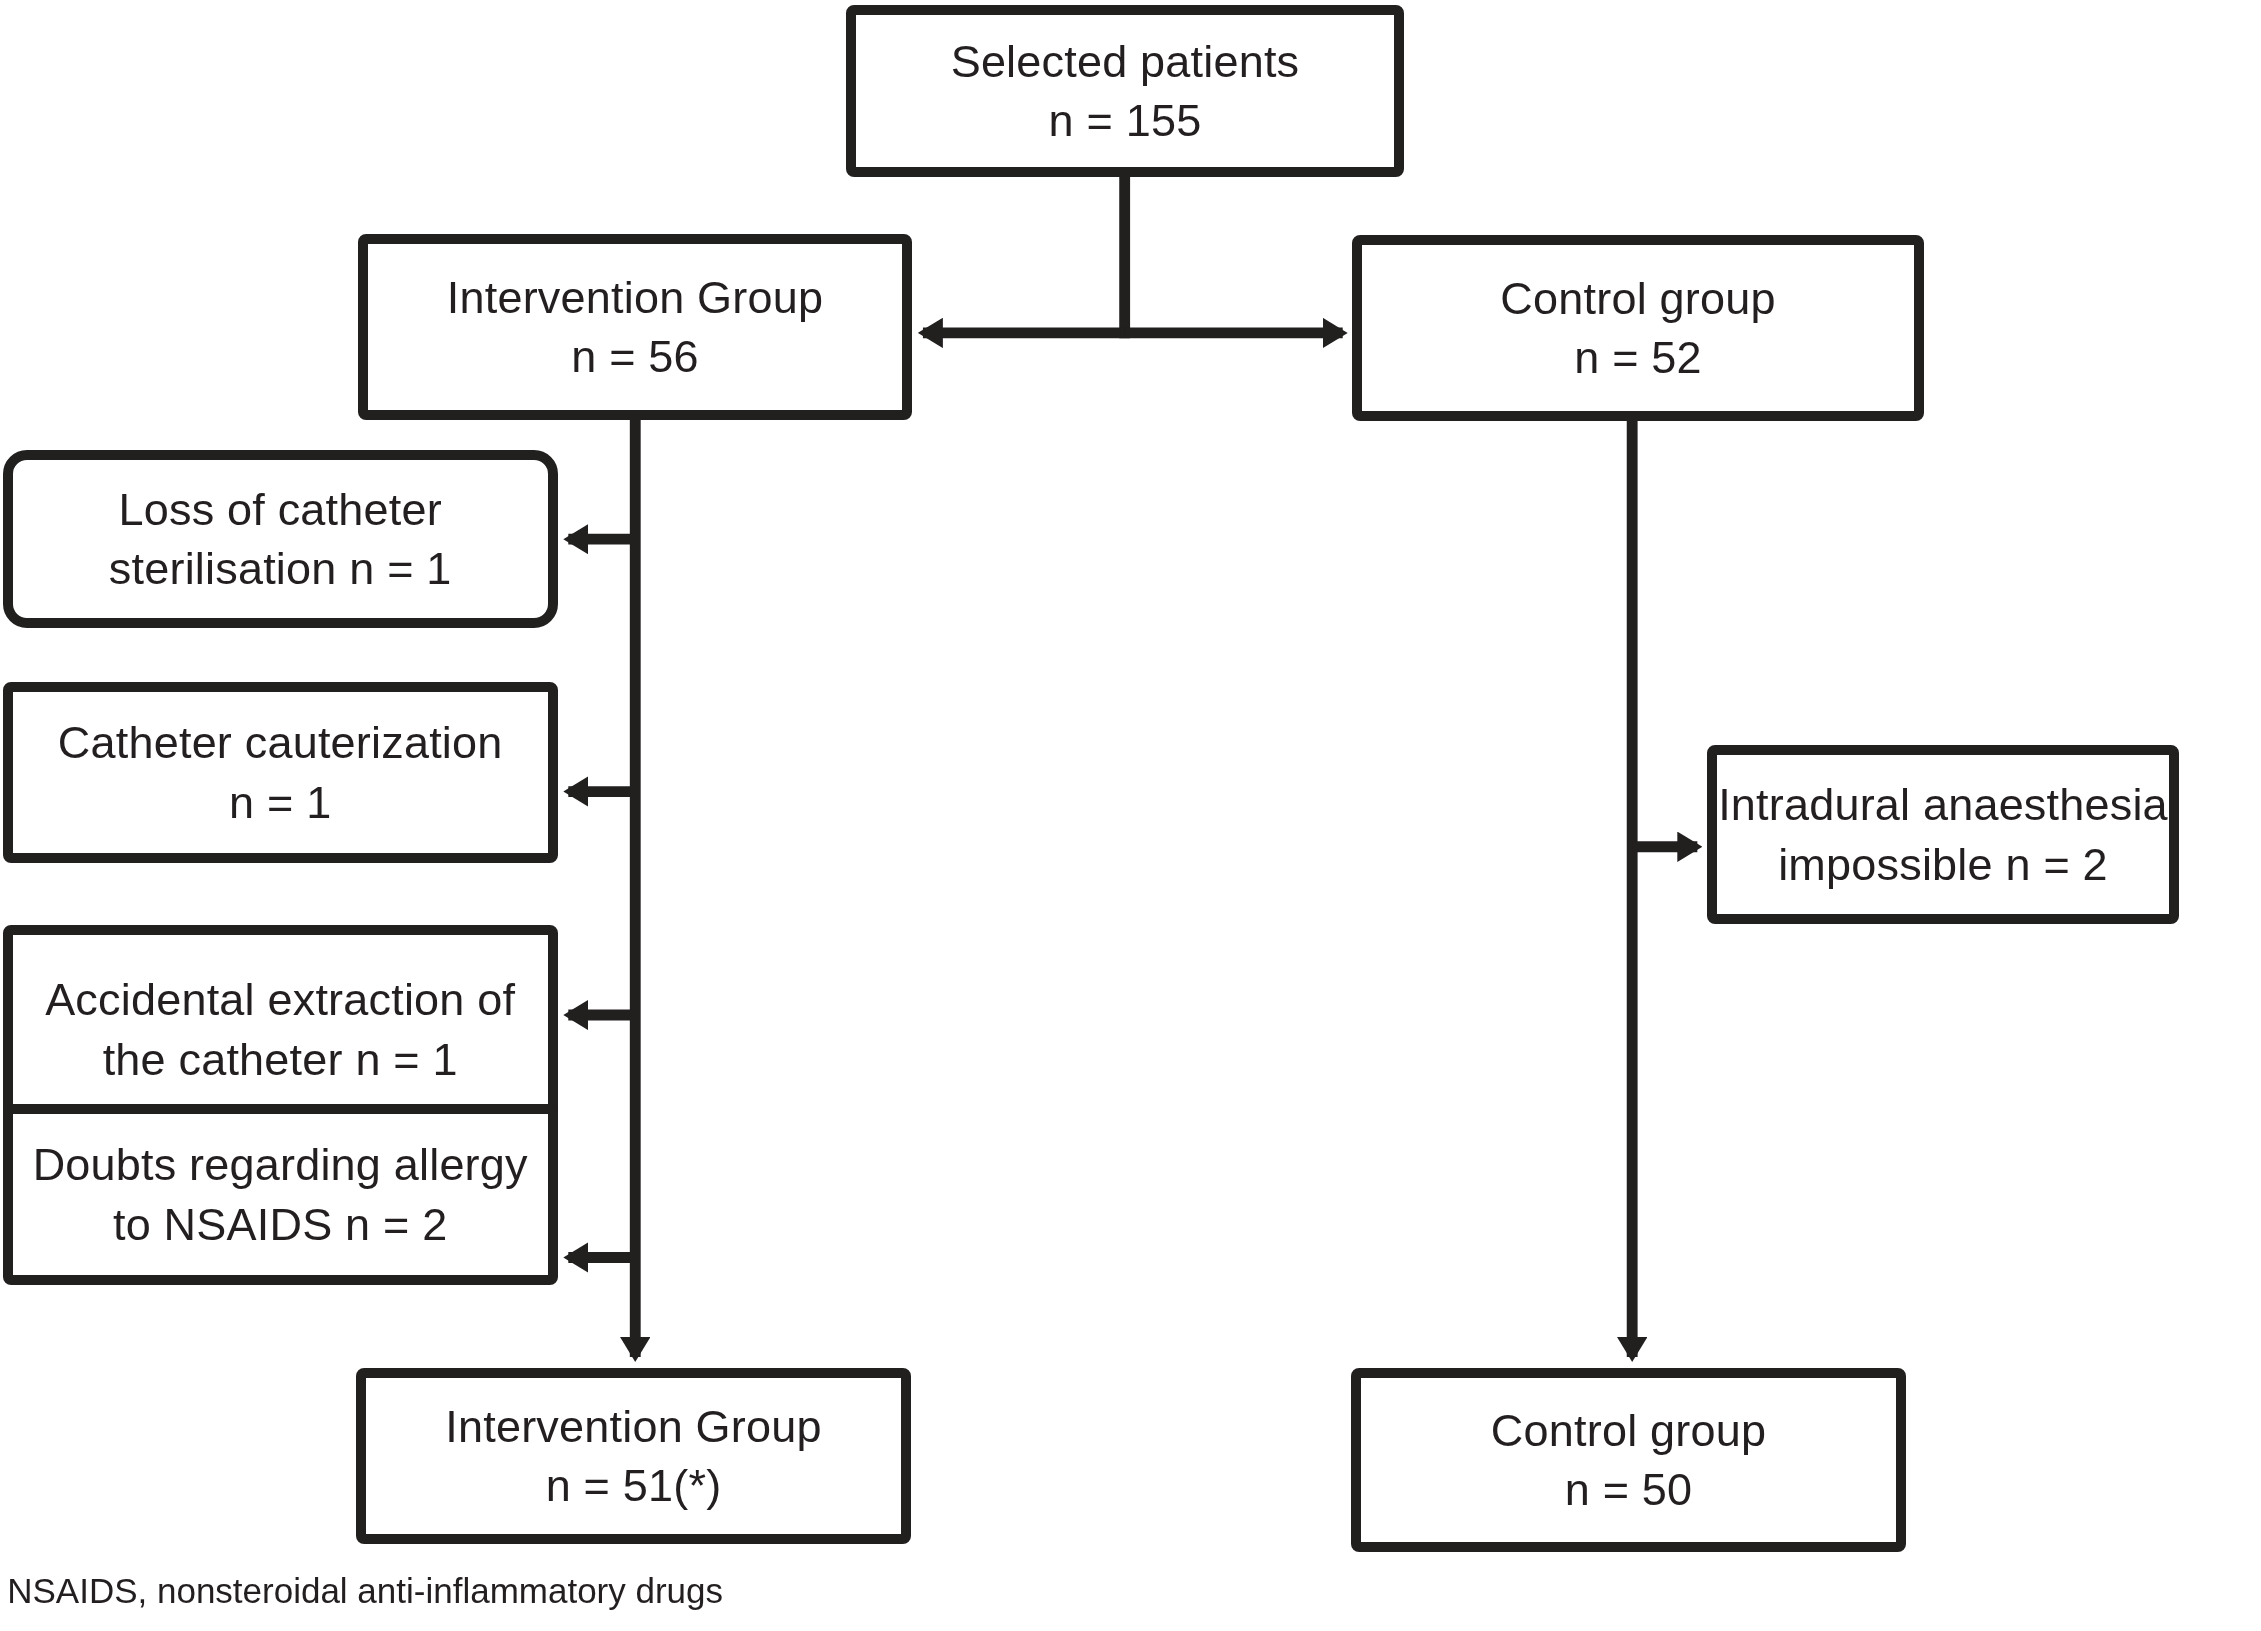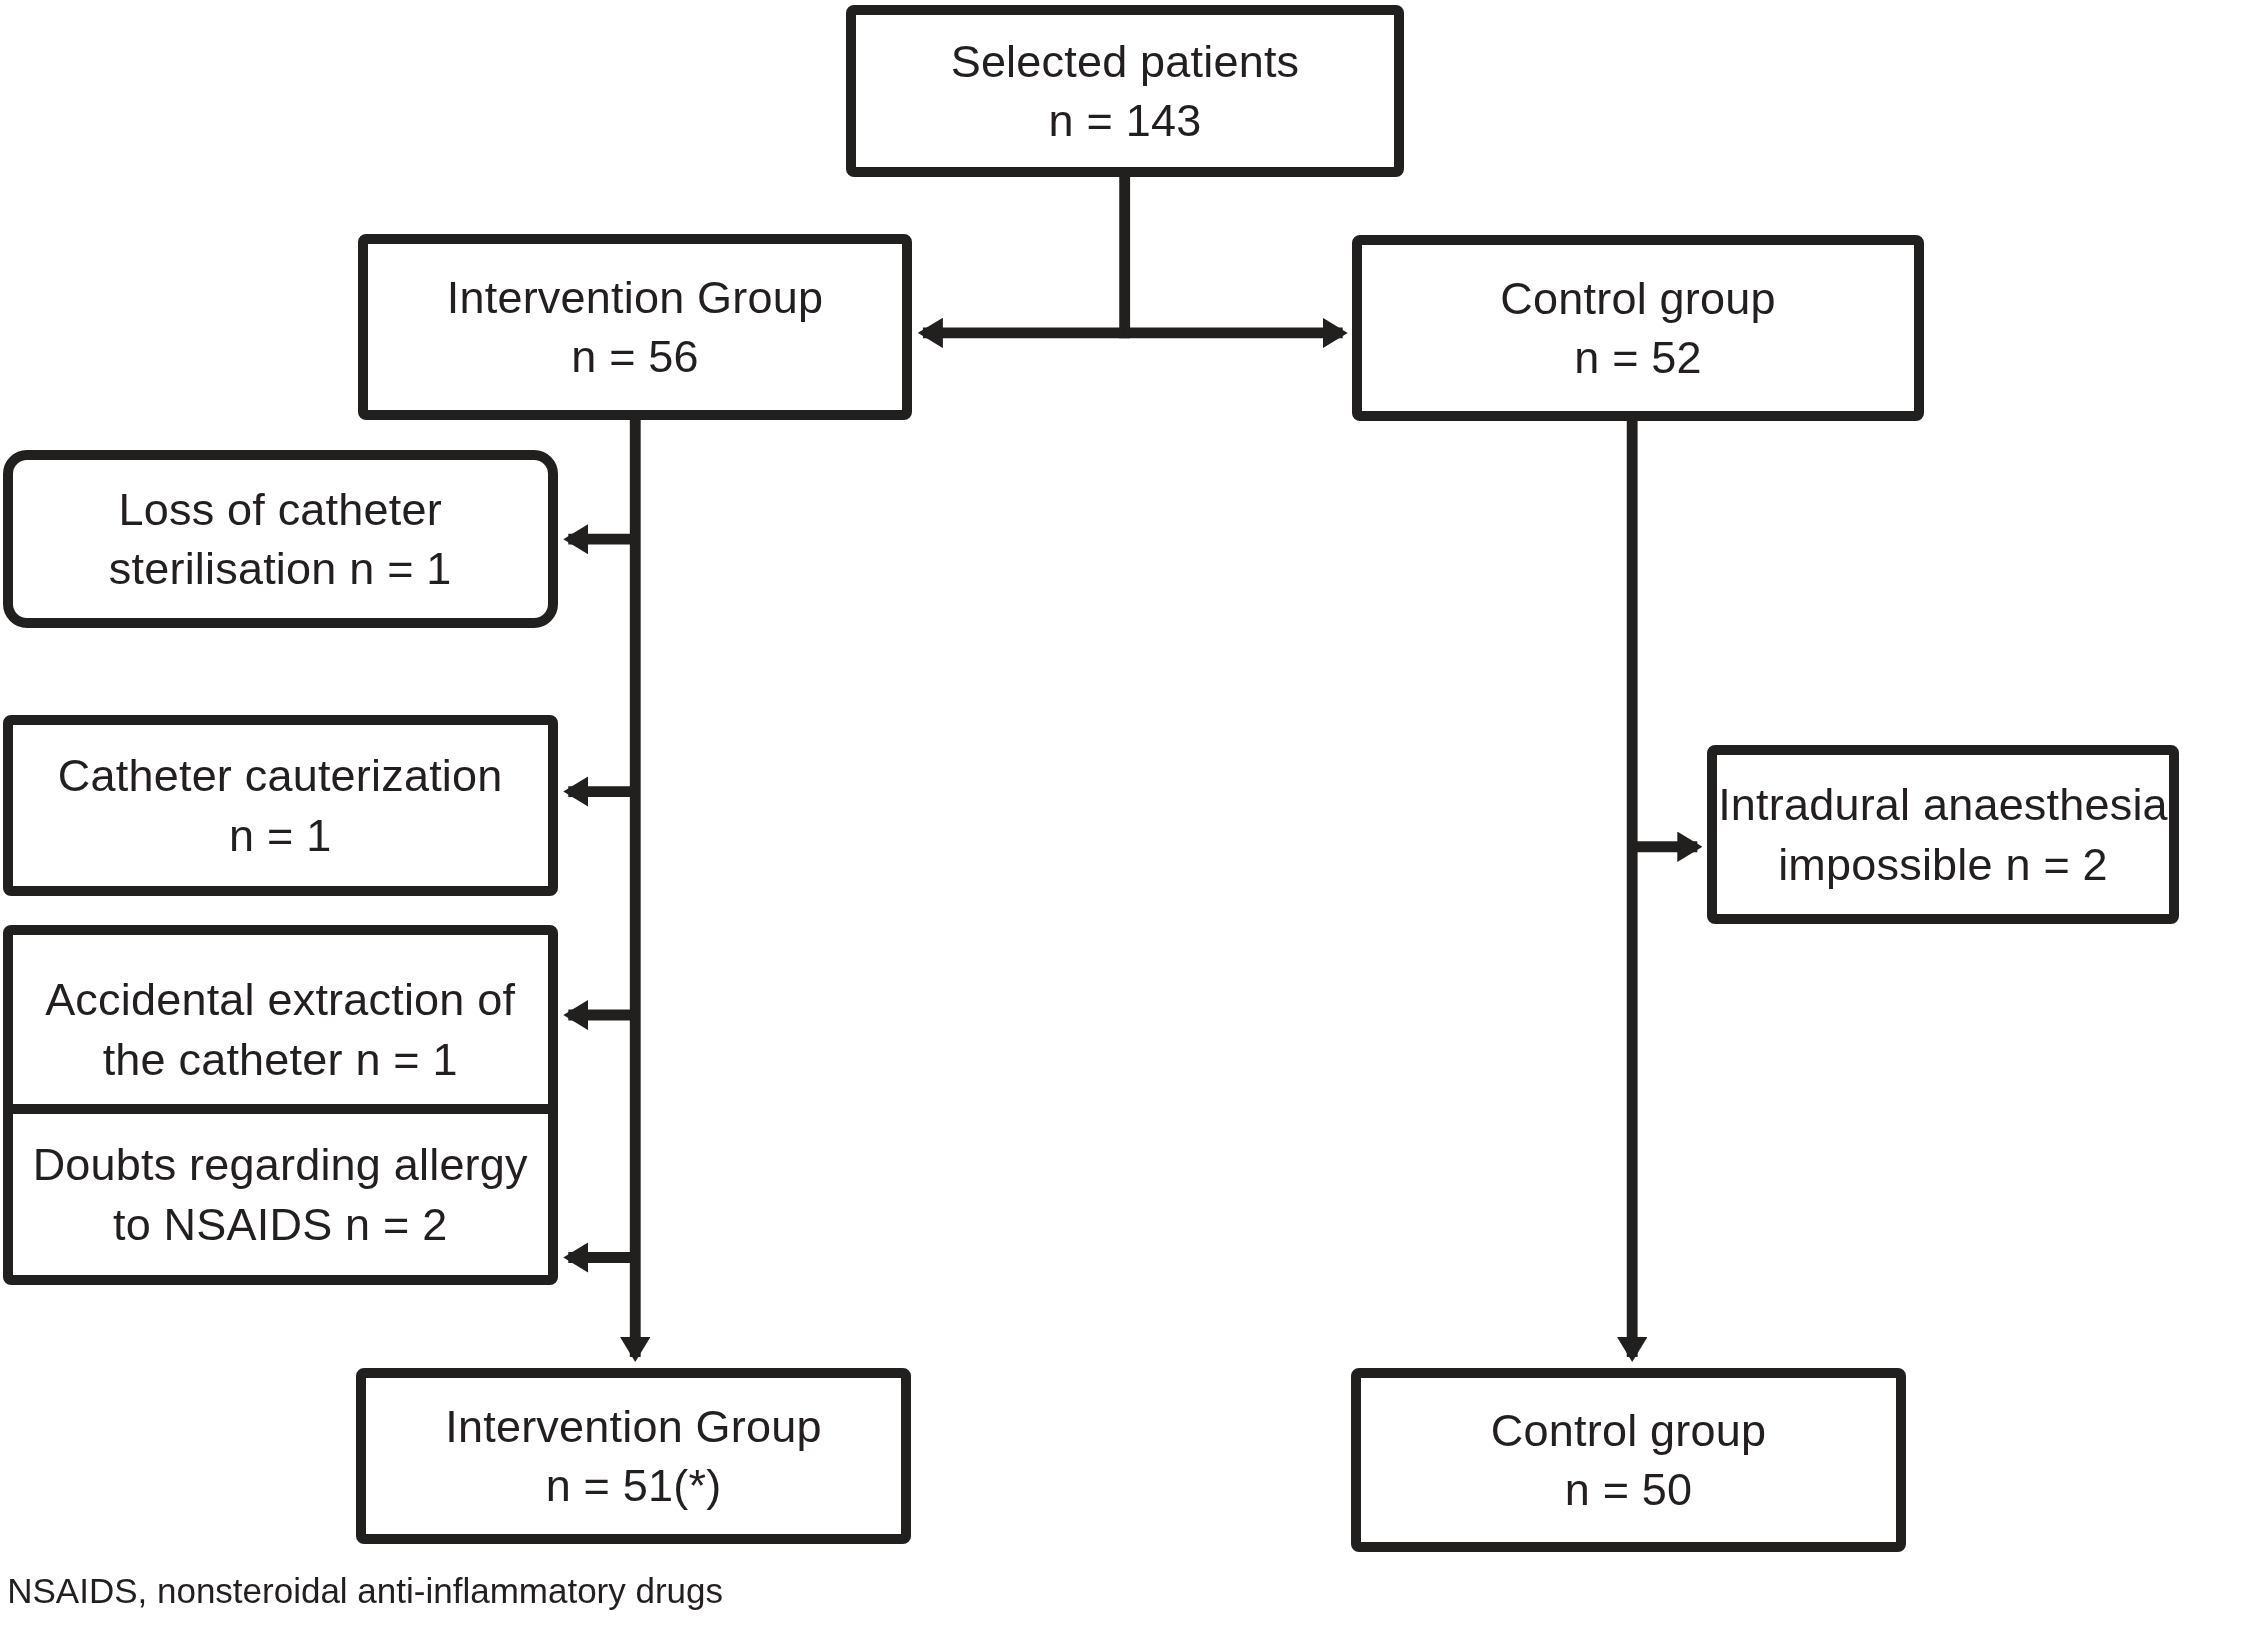--- a/index.html
+++ b/index.html
@@ -76,39 +76,39 @@
     <line x1="702" y1="875" x2="628" y2="875" marker-end="url(#arr)"></line>
     <line x1="702" y1="1122" x2="628" y2="1122" marker-end="url(#arr)"></line>
     <line x1="702" y1="1390" x2="628" y2="1390" marker-end="url(#arr)"></line>
 
     <line x1="1804" y1="456" x2="1804" y2="1500" marker-end="url(#arr)"></line>
     <line x1="1804" y1="936" x2="1876" y2="936" marker-end="url(#arr)"></line>
   </svg>
 
   <div class="box" style="left:846px; top:5.4px; width:558px; height:172px;">
     <span>Selected patients</span>
-    <span>n = 143</span>
+    <span>n = 155</span>
   </div>
 
   <div class="box" style="left:358px; top:234px; width:554px; height:186px;">
     <span>Intervention Group</span>
     <span>n = 56</span>
   </div>
 
   <div class="box" style="left:1352px; top:235px; width:572px; height:186px;">
     <span>Control group</span>
     <span>n = 52</span>
   </div>
 
   <div class="box" style="left:2.7px; top:450px; width:555px; height:178px;border-radius:24px;">
     <span>Loss of catheter</span>
     <span>sterilisation n = 1</span>
   </div>
 
-  <div class="box" style="left:2.7px; top:715px; width:555px; height:181px;">
+  <div class="box" style="left:2.7px; top:682px; width:555px; height:181px;">
     <span>Catheter cauterization</span>
     <span>n = 1</span>
   </div>
 
   <div class="box" style="left:2.7px; top:925px; width:555px; height:209px;">
     <span>Accidental extraction of</span>
     <span>the catheter n = 1</span>
   </div>
 
   <div class="box" style="left:2.7px; top:1104px; width:555px; height:181px;align-items:center;">

